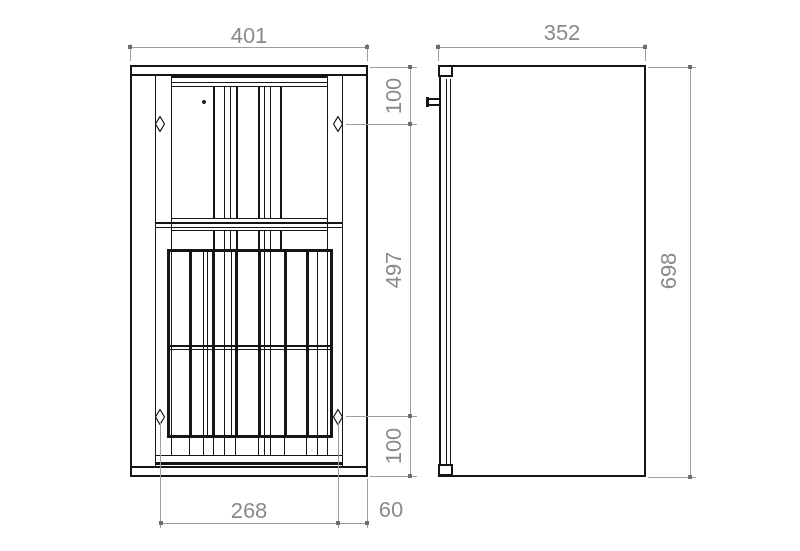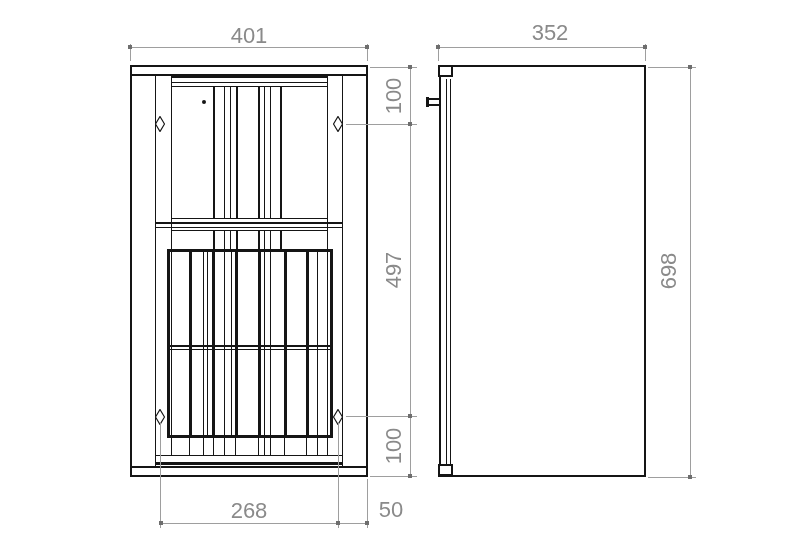--- a/index.html
+++ b/index.html
@@ -143,21 +143,21 @@
       <b class="tick" style="left:365px;top:45px"></b>
       <span class="dimtext" style="left:209px;top:25px;width:80px">401</span>
     </div>
 
     <div>
       <i class="dln" style="left:438px;top:44px;width:1px;height:17px"></i>
       <i class="dln" style="left:645px;top:44px;width:1px;height:17px"></i>
       <i class="dln" style="left:438px;top:47px;width:208px;height:1px"></i>
       <b class="tick" style="left:436px;top:45px"></b>
       <b class="tick" style="left:643px;top:45px"></b>
-      <span class="dimtext" style="left:510px;top:22px;width:80px">352</span>
+      <span class="dimtext" style="left:522px;top:22px;width:80px">352</span>
     </div>
 
     <div>
       <i class="dln" style="left:370px;top:67px;width:47px;height:1px"></i>
       <i class="dln" style="left:346px;top:124px;width:71px;height:1px"></i>
       <i class="dln" style="left:346px;top:416px;width:71px;height:1px"></i>
       <i class="dln" style="left:370px;top:476px;width:47px;height:1px"></i>
       <i class="dln" style="left:410px;top:67px;width:1px;height:410px"></i>
       <b class="tick" style="left:408px;top:65px"></b>
       <b class="tick" style="left:408px;top:122px"></b>
@@ -170,21 +170,21 @@
 
     <div>
       <i class="dln" style="left:160px;top:423px;width:1px;height:105px"></i>
       <i class="dln" style="left:338px;top:423px;width:1px;height:105px"></i>
       <i class="dln" style="left:367px;top:479px;width:1px;height:49px"></i>
       <i class="dln" style="left:161px;top:523px;width:207px;height:1px"></i>
       <b class="tick" style="left:159px;top:521px"></b>
       <b class="tick" style="left:336px;top:521px"></b>
       <b class="tick" style="left:365px;top:521px"></b>
       <span class="dimtext" style="left:209px;top:500px;width:80px">268</span>
-      <span class="dimtext" style="left:368px;top:499px;width:46px">50</span>
+      <span class="dimtext" style="left:368px;top:499px;width:46px">60</span>
     </div>
 
     <div>
       <i class="dln" style="left:648px;top:67px;width:48px;height:1px"></i>
       <i class="dln" style="left:648px;top:477px;width:48px;height:1px"></i>
       <i class="dln" style="left:690px;top:67px;width:1px;height:411px"></i>
       <b class="tick" style="left:688px;top:65px"></b>
       <b class="tick" style="left:688px;top:475px"></b>
       <span class="dimtext vtext" style="left:639px;top:260px;width:60px">698</span>
     </div>

